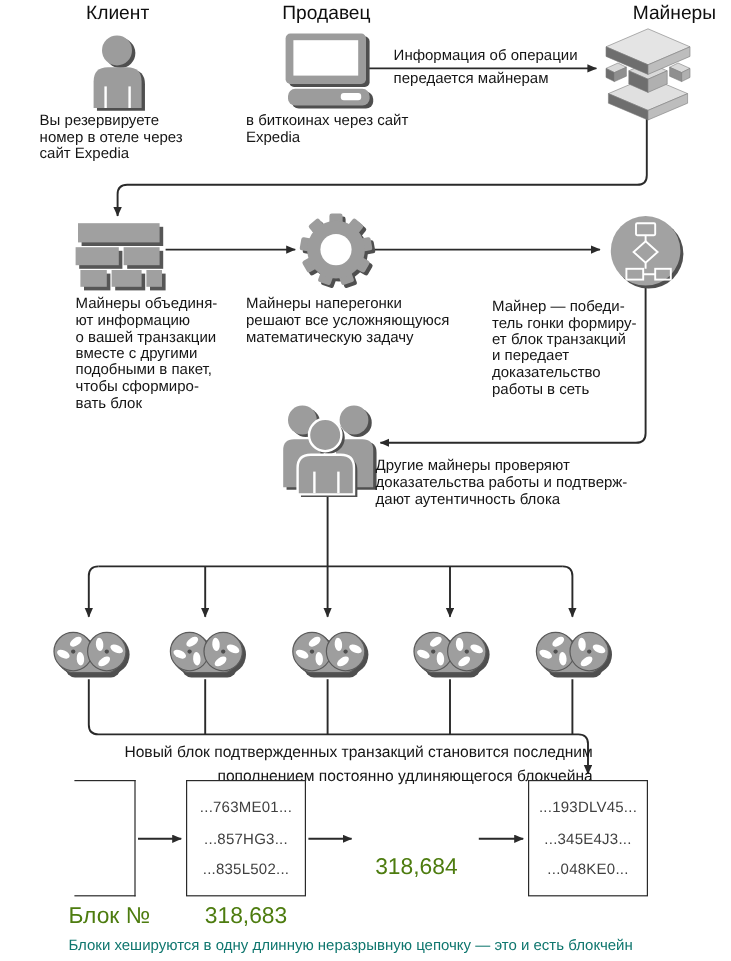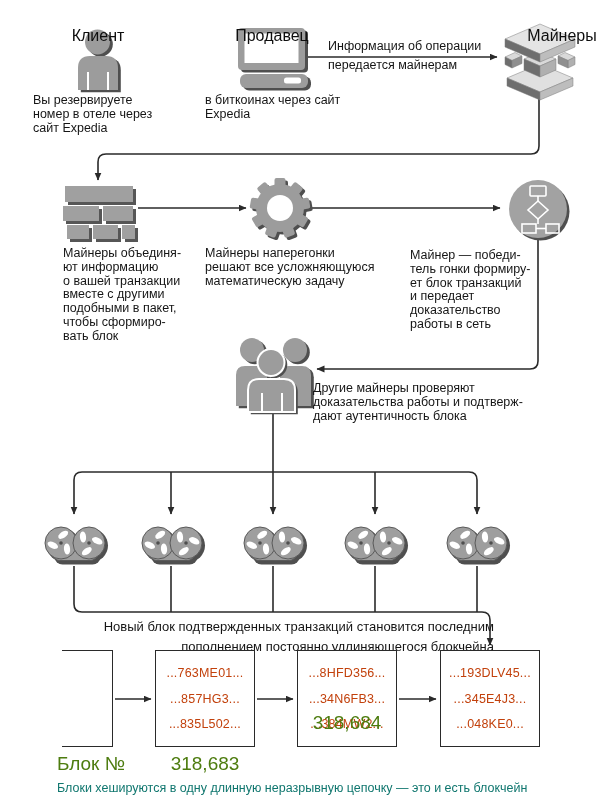--- a/index.html
+++ b/index.html
@@ -1,28 +1,28 @@
 <!DOCTYPE html>
 <html><head>
 <meta charset="utf-8">
 <style>
   html,body{margin:0;padding:0;background:#fff;}
   .canvas{position:relative;width:609px;height:801px;background:#fff;overflow:hidden;
           font-family:"Liberation Sans","DejaVu Sans",sans-serif;color:#1c1c1c;}
   .gfx{position:absolute;left:0;top:0;width:609px;height:801px;}
   .t{position:absolute;font-size:12.5px;line-height:13.8px;color:#151515;}
-  .hdr{position:absolute;font-size:16px;line-height:18px;text-align:center;color:#0e0e0e;margin-top:24px;}
+  .hdr{position:absolute;font-size:16px;line-height:18px;text-align:center;color:#0e0e0e;}
   .note{position:absolute;font-size:13px;line-height:19.5px;color:#151515;text-align:right;}
   .num{position:absolute;font-size:19px;line-height:21px;color:#4d7c0f;}
   .num.center{text-align:center;}
   *{box-sizing:border-box;}
   .blk{position:absolute;width:100px;height:97px;border:1.8px solid #2a2a2a;background:#fff;
        display:flex;flex-direction:column;justify-content:space-evenly;align-items:center;padding:4px 0;}
   .blk.partial{width:51px;border-left:none;background:transparent;}
-  .hash{font-size:12.5px;color:#c2410c;letter-spacing:.2px;}
+  .hash{font-size:12.5px;color:#404040;letter-spacing:.2px;}
   .footer{position:absolute;font-size:12.5px;color:#0f766e;}
 </style>
 </head>
 <body>
 
 <div class="canvas">
 
   <svg class="gfx" viewBox="0 0 609 801">
     <defs>
       <marker id="arr" markerUnits="userSpaceOnUse" markerWidth="9" markerHeight="8" refX="7.5" refY="3.5" orient="auto">
@@ -260,25 +260,20 @@
     <div>Новый блок подтвержденных транзакций становится последним</div>
     <div>пополнением постоянно удлиняющегося блокчейна</div>
   </div>
 
   <div class="blk partial" style="left:62px;top:650px"></div>
   <div class="blk" style="left:155px;top:650px">
     <div class="hash">...763ME01...</div>
     <div class="hash">...857HG3...</div>
     <div class="hash">...835L502...</div>
   </div>
-  <div class="blk" style="left:297px;top:650px">
-    <div class="hash">...8HFD356...</div>
-    <div class="hash">...34N6FB3...</div>
-    <div class="hash">...384MW2...</div>
-  </div>
   <div class="blk" style="left:440px;top:650px">
     <div class="hash">...193DLV45...</div>
     <div class="hash">...345E4J3...</div>
     <div class="hash">...048KE0...</div>
   </div>
 
   <div class="num" style="left:57px;top:753px;width:110px">Блок №</div>
   <div class="num center" style="left:155px;top:753px;width:100px">318,683</div>
   <div class="num center" style="left:297px;top:712px;width:100px">318,684</div>
 

